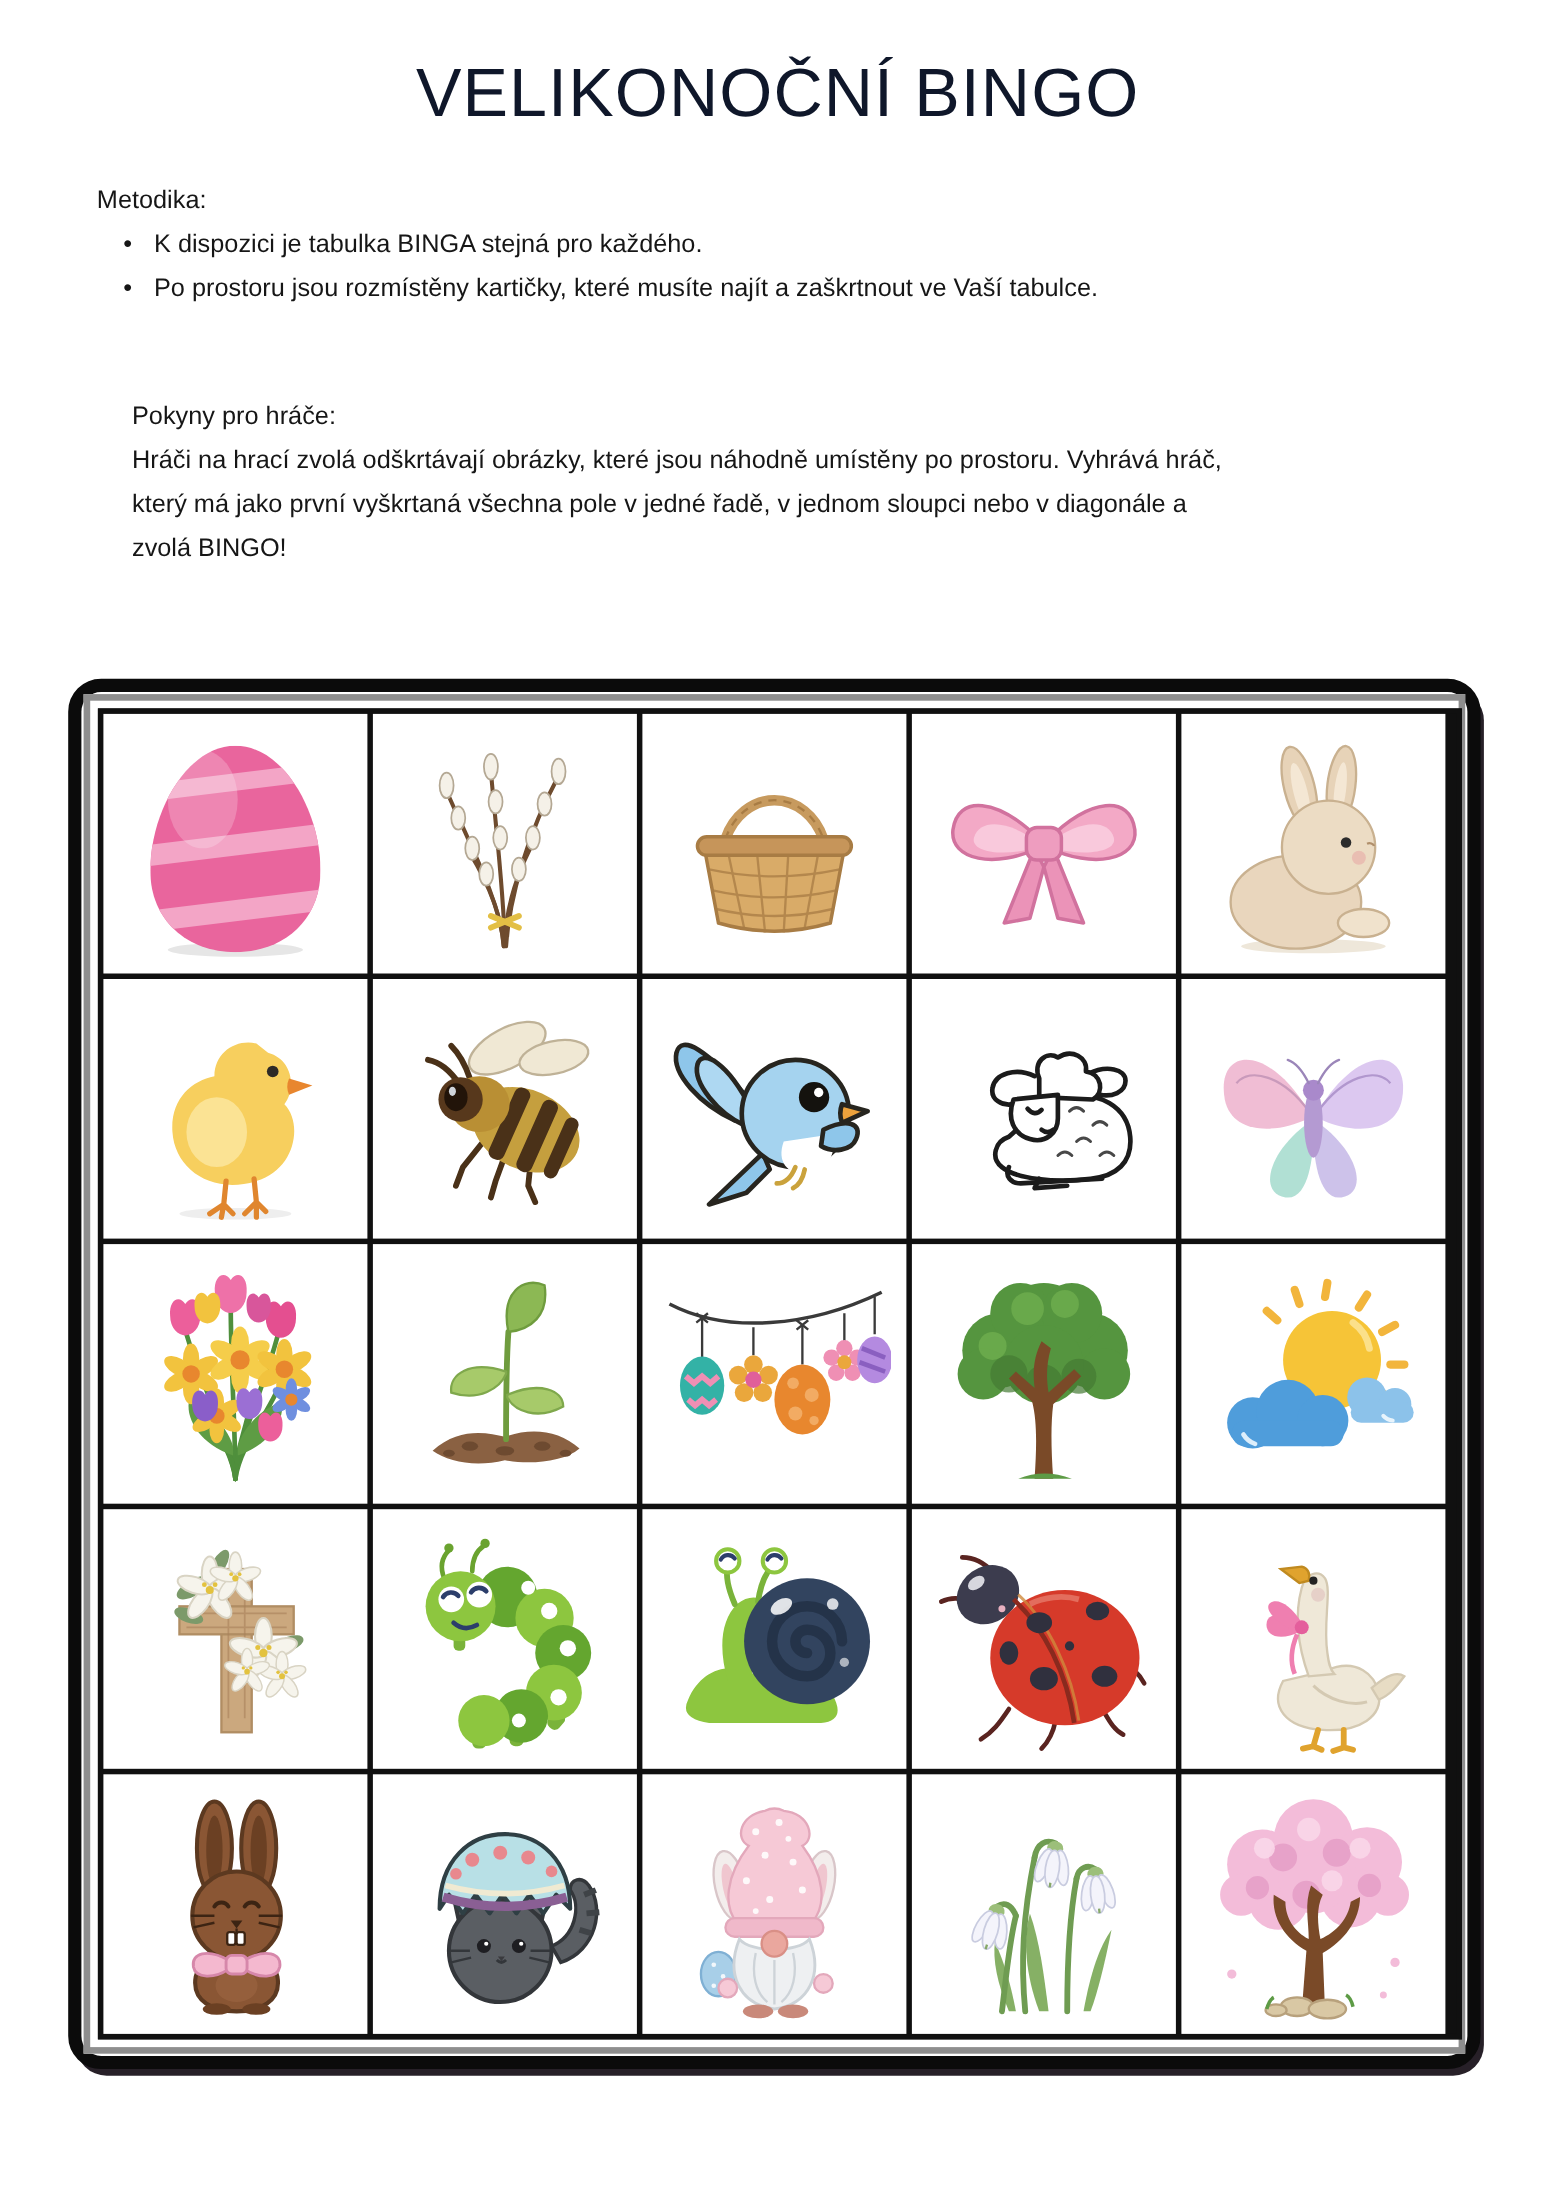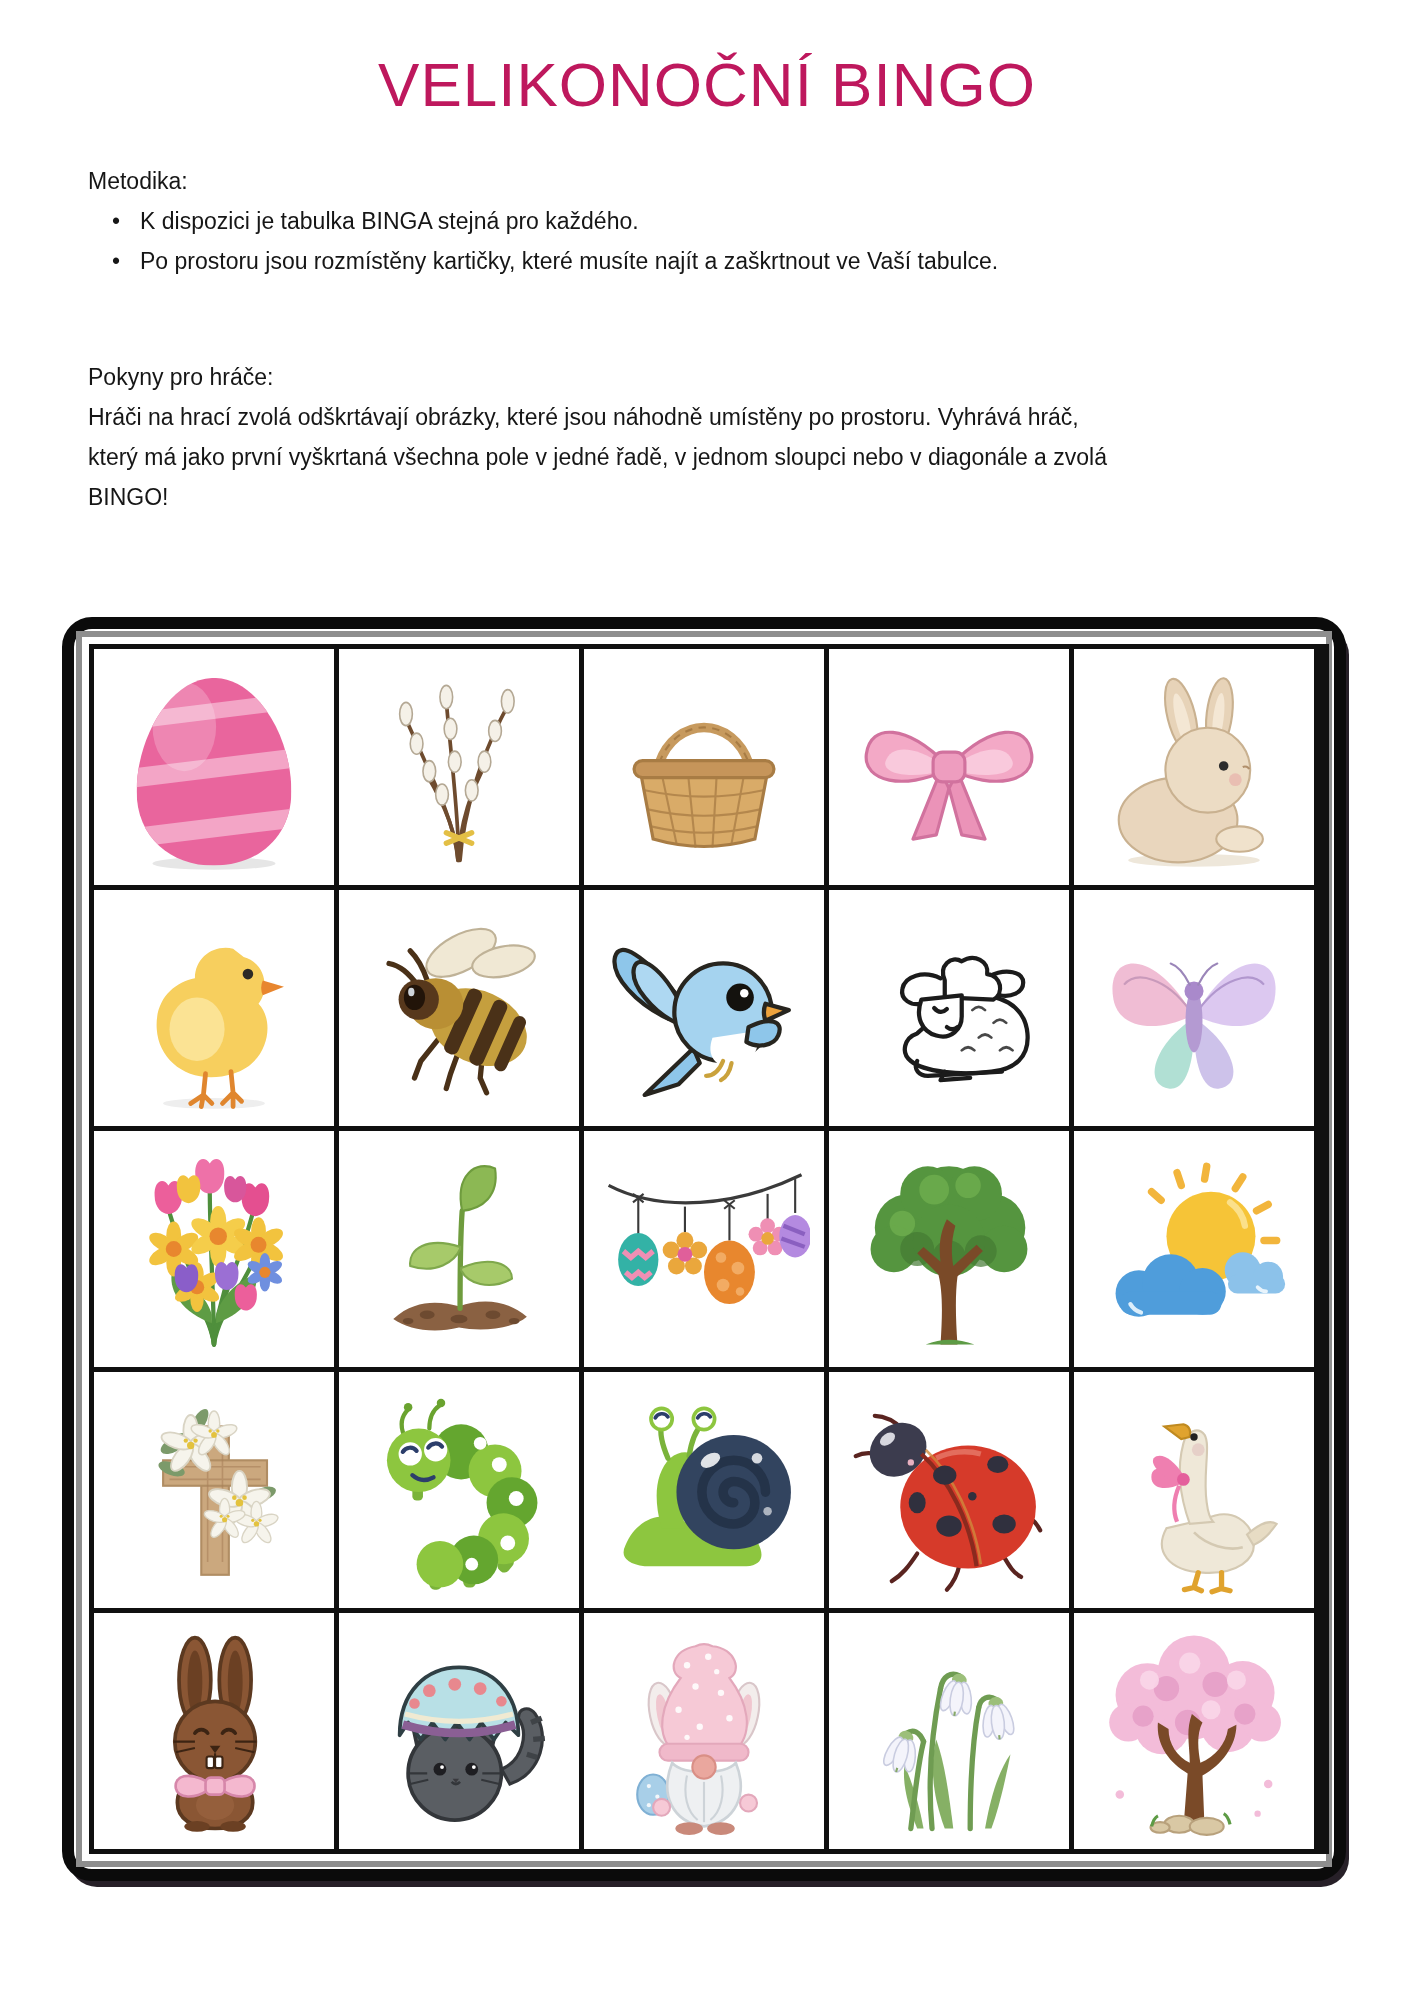--- a/index.html
+++ b/index.html
@@ -3,28 +3,28 @@
 <meta charset="utf-8">
 <style>
   html,body{margin:0;padding:0;}
   body{
     width:1414px;height:2000px;background:#ffffff;color:#141414;
     font-family:"Liberation Sans","DejaVu Sans",sans-serif;
     position:relative;overflow:hidden;
   }
   .page-title{
     text-align:center;font-size:62px;font-weight:400;letter-spacing:1px;
-    margin-top:50px;line-height:1.12;color:#be185d;
+    margin-top:50px;line-height:1.12;color:#0f172a;
   }
   .textblock{margin-left:88px;width:1040px;font-size:23px;line-height:40px;color:#161616;}
   .section-heading{margin-top:14px;}
   ul.bullets{margin:0;padding:0;list-style:none;}
   ul.bullets li{position:relative;padding-left:52px;}
   ul.bullets li .dot{position:absolute;left:24px;top:0;}
-  .instructions{margin-top:76px;}
+  .instructions{margin-top:76px;margin-left:32px;}
   .board{
     margin:100px 0 0 62px;width:1284px;box-sizing:border-box;
     border:12px solid #0b0b0b;border-radius:30px;padding:2px;background:#fff;
     box-shadow:5px 8px 0 -2px #272028;
   }
   .board-mid{border:6px solid #8e8e8e;padding:7px;background:#fff;}
   .grid{
     display:grid;grid-template-columns:repeat(5,240px);grid-auto-rows:236px;
     gap:5px;background:#101010;border:5px solid #101010;width:1230px;box-sizing:content-box;
   }

